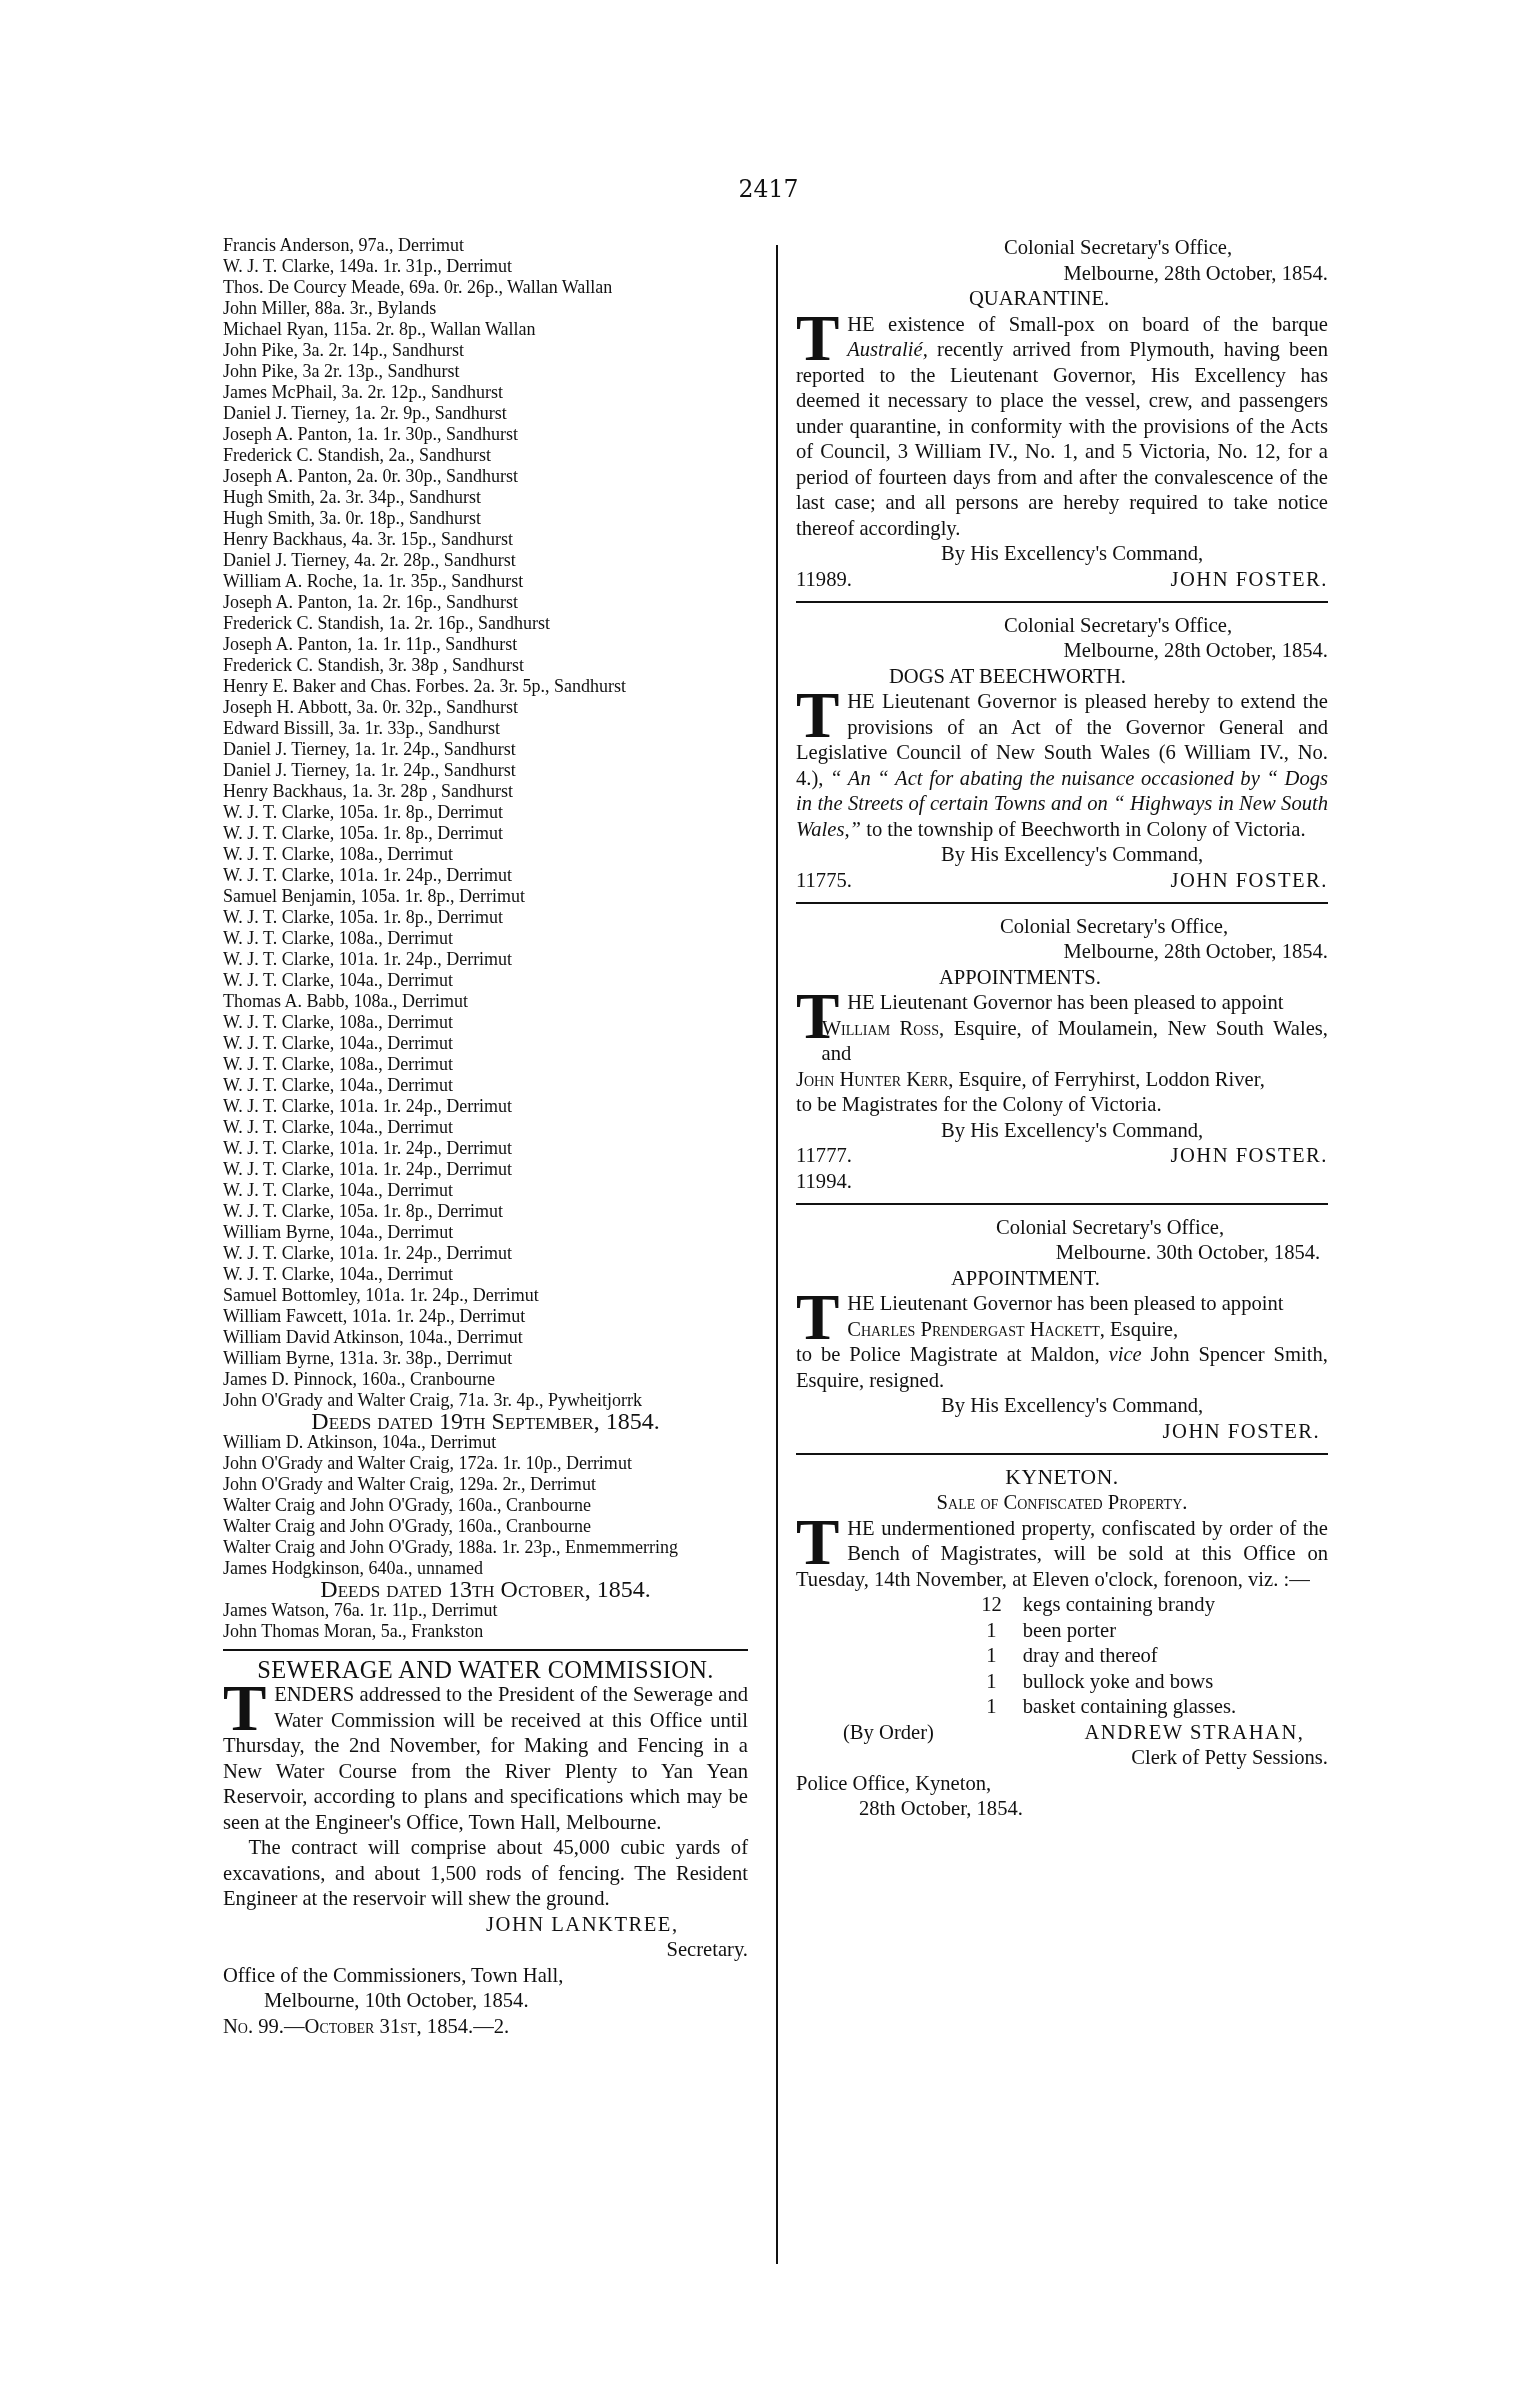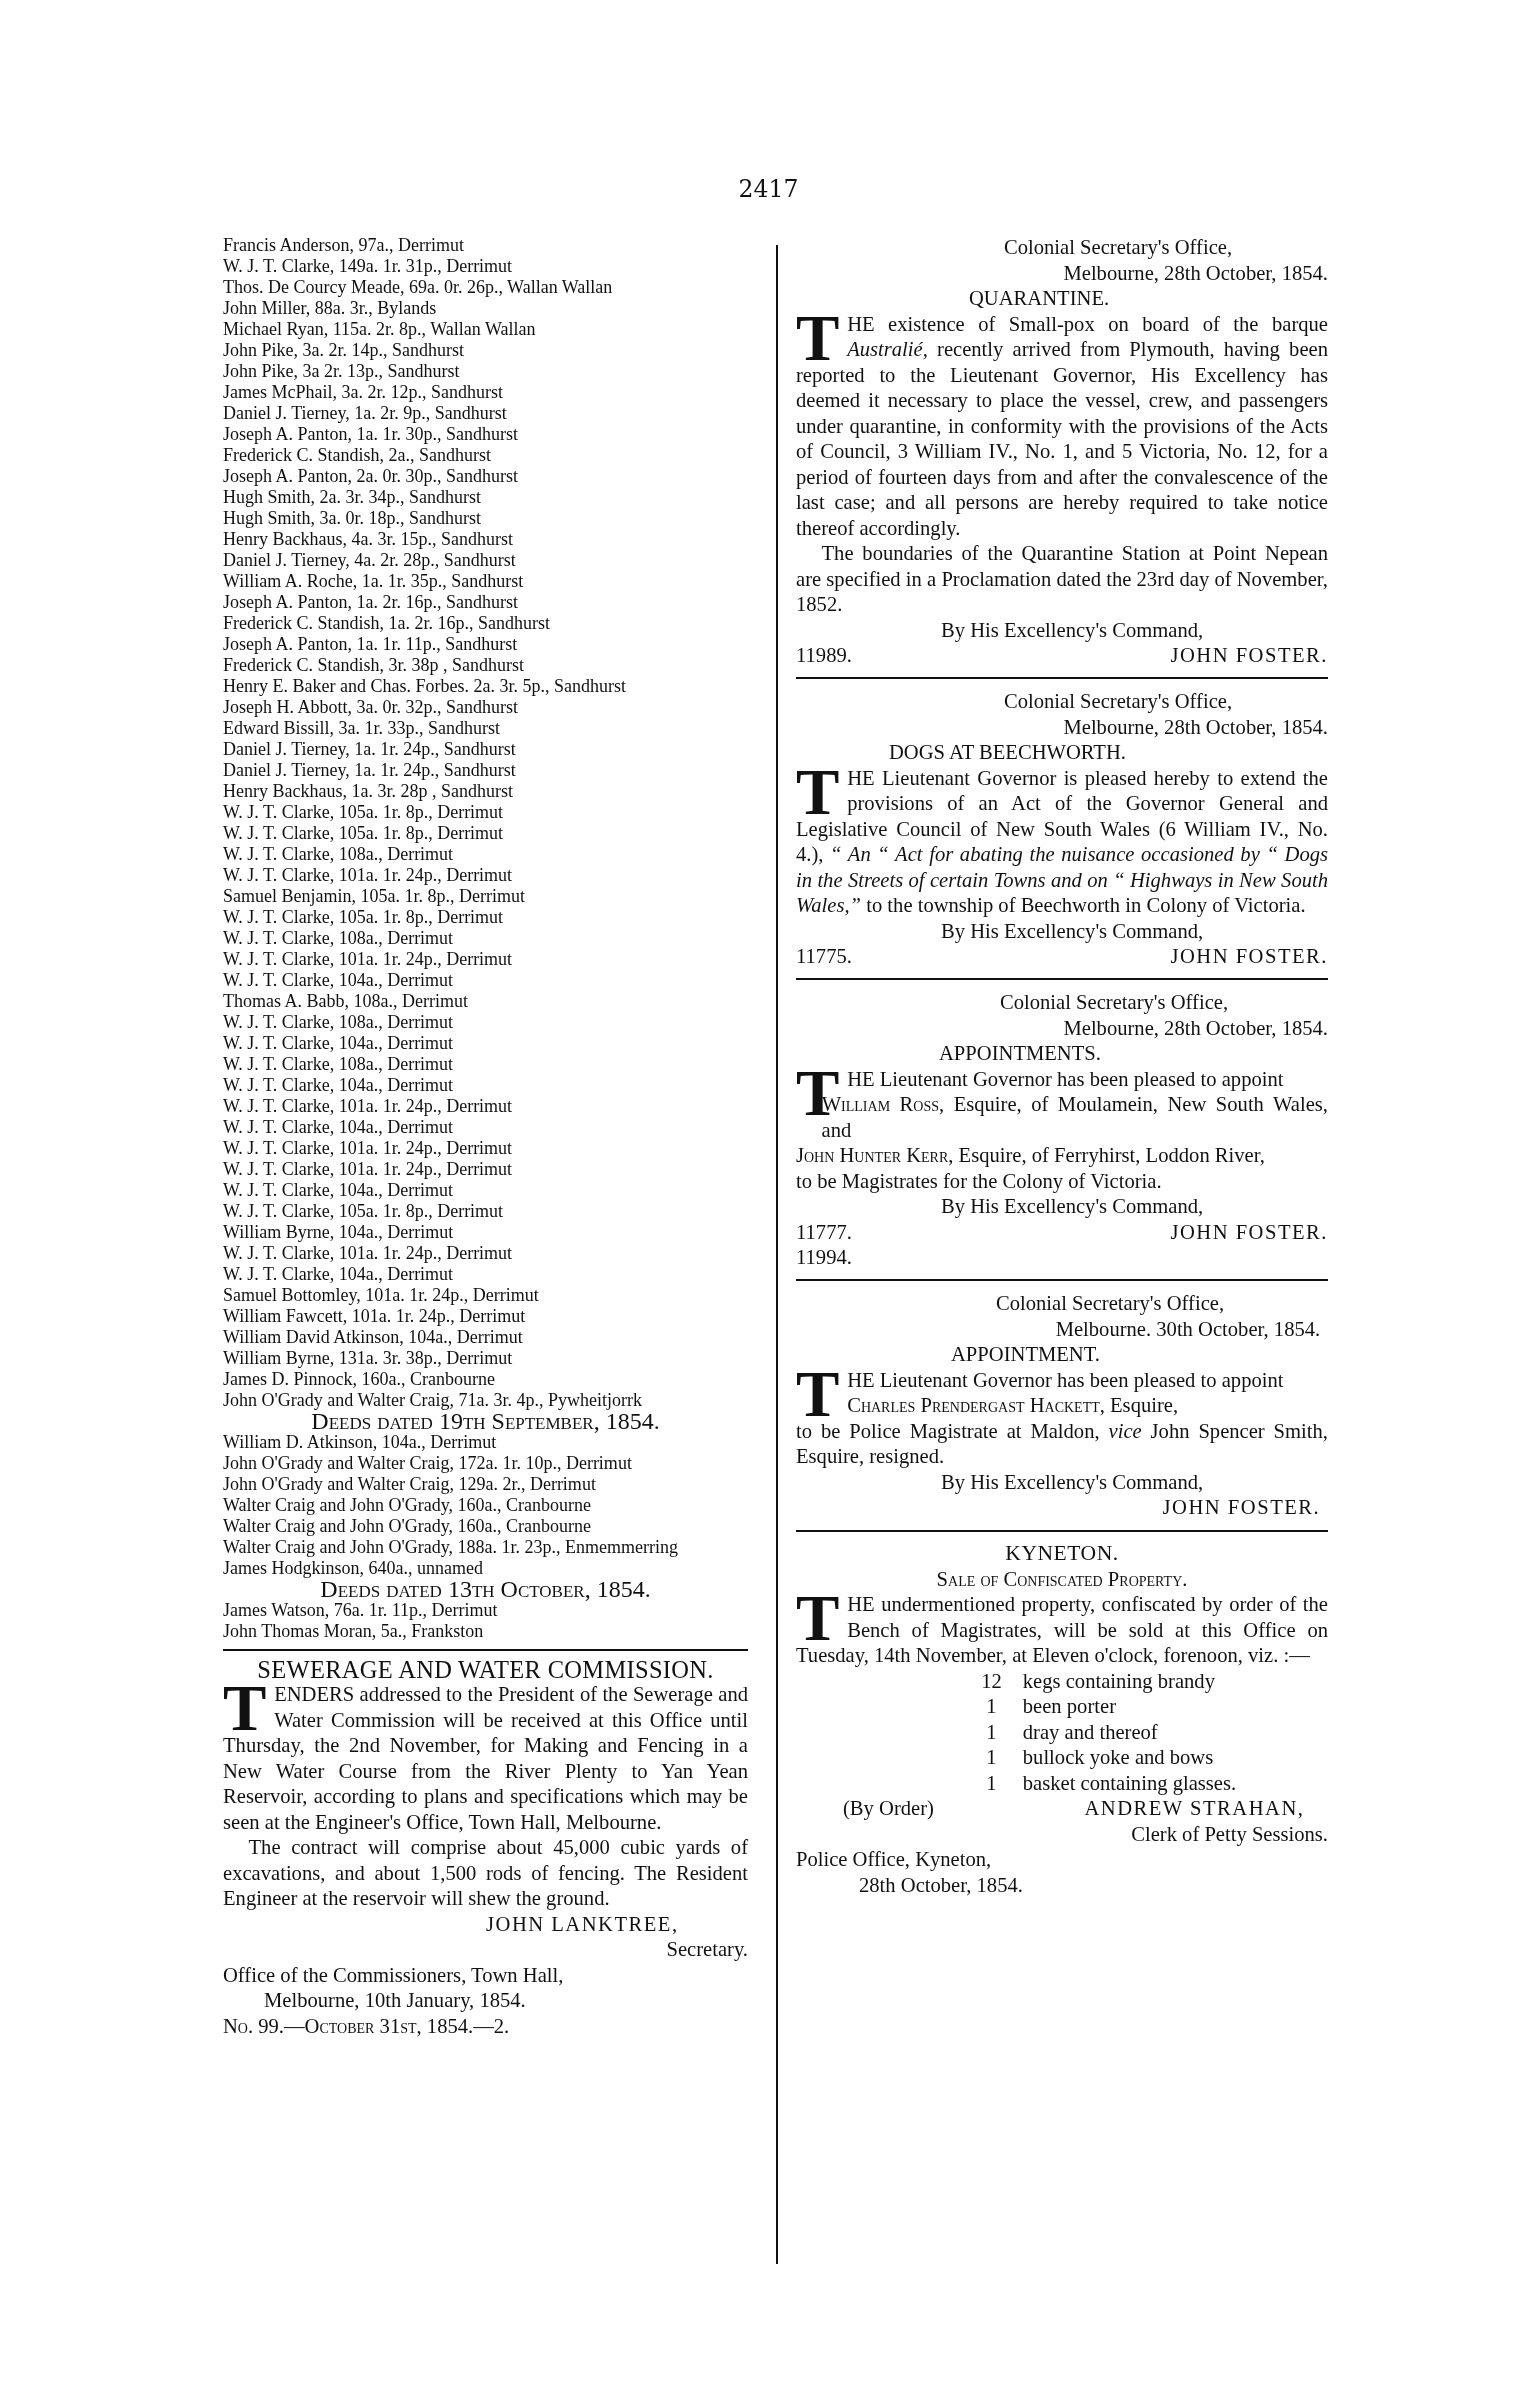--- a/index.html
+++ b/index.html
@@ -138,35 +138,34 @@
 
   <div class="notice">
     <div class="big-head">SEWERAGE AND WATER COMMISSION.</div>
     <p class="dropcap-par">
       <span class="dropcap">T</span><span>ENDERS addressed to the President of the Sewerage and Water Commission will be received at this Office until Thursday, the 2nd November, for Making and Fencing in a New Water Course from the River Plenty to Yan Yean Reservoir, according to plans and specifications which may be seen at the Engineer's Office, Town Hall, Melbourne.</span>
     </p>
     <p class="indent1">The contract will comprise about 45,000 cubic yards of excavations, and about 1,500 rods of fencing. The Resident Engineer at the reservoir will shew the ground.</p>
     <div style="padding-left:263px" class="caps-sig">JOHN LANKTREE,</div>
     <div class="right">Secretary.</div>
     <div>Office of the Commissioners, Town Hall,</div>
-    <div style="padding-left:41px">Melbourne, 10th January, 1854.</div>
+    <div style="padding-left:41px">Melbourne, 10th October, 1854.</div>
     <div class="sc">No. 99.—October 31st, 1854.—2.</div>
   </div>
 </div>
 
 <div class="col-right">
 
   <div class="notice">
     <div style="padding-left:208px">Colonial Secretary's Office,</div>
     <div class="right">Melbourne, 28th October, 1854.</div>
     <div style="padding-left:173px">QUARANTINE.</div>
     <p class="dropcap-par">
       <span class="dropcap">T</span><span>HE existence of Small-pox on board of the barque </span><span class="it">Australié,</span><span> recently arrived from Plymouth, having been reported to the Lieutenant Governor, His Excellency has deemed it necessary to place the vessel, crew, and passengers under quarantine, in conformity with the provisions of the Acts of Council, 3 William IV., No. 1, and 5 Victoria, No. 12, for a period of fourteen days from and after the convalescence of the last case; and all persons are hereby required to take notice thereof accordingly.</span>
     </p>
-    <p class="indent1">The boundaries of the Quarantine Station at Point Nepean are specified in a Proclamation dated the 23rd day of November, 1852.</p>
     <div style="padding-left:145px">By His Excellency's Command,</div>
     <div class="sig-line">
       <span>11989.</span>
       <span class="caps-sig">JOHN FOSTER.</span>
     </div>
   </div>
 
   <div class="rule-r"></div>
 
   <div class="notice">

